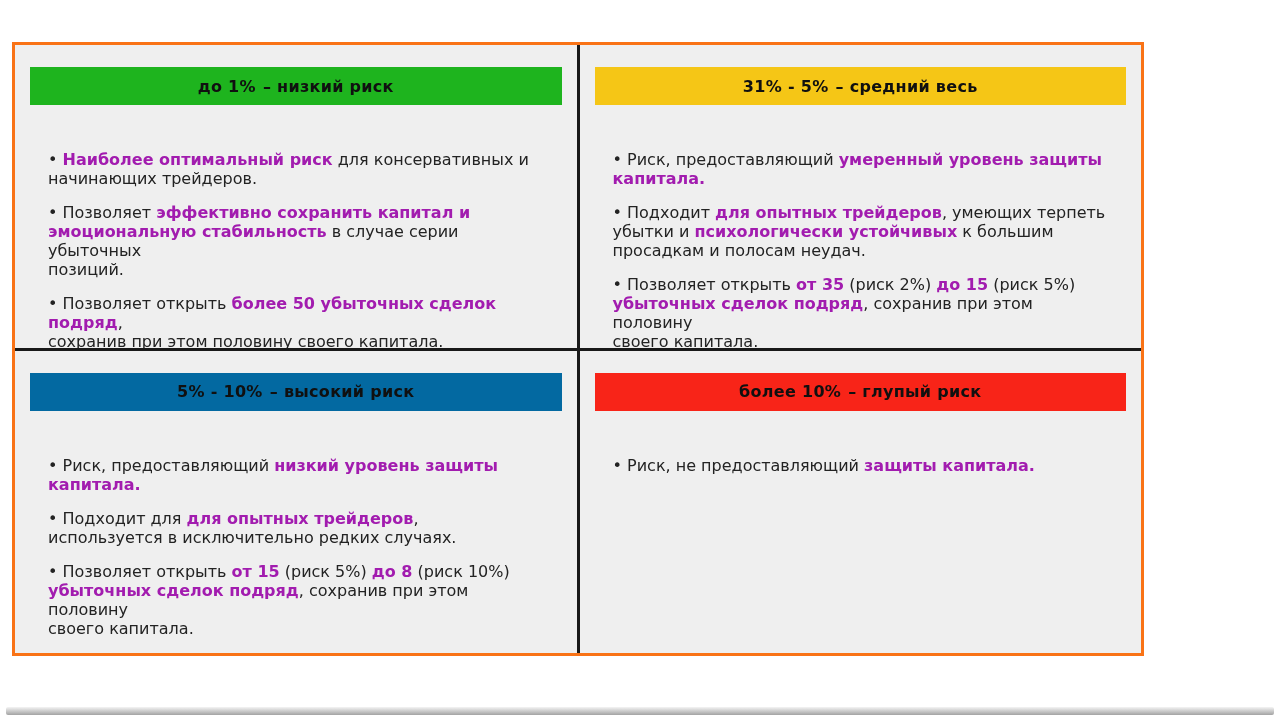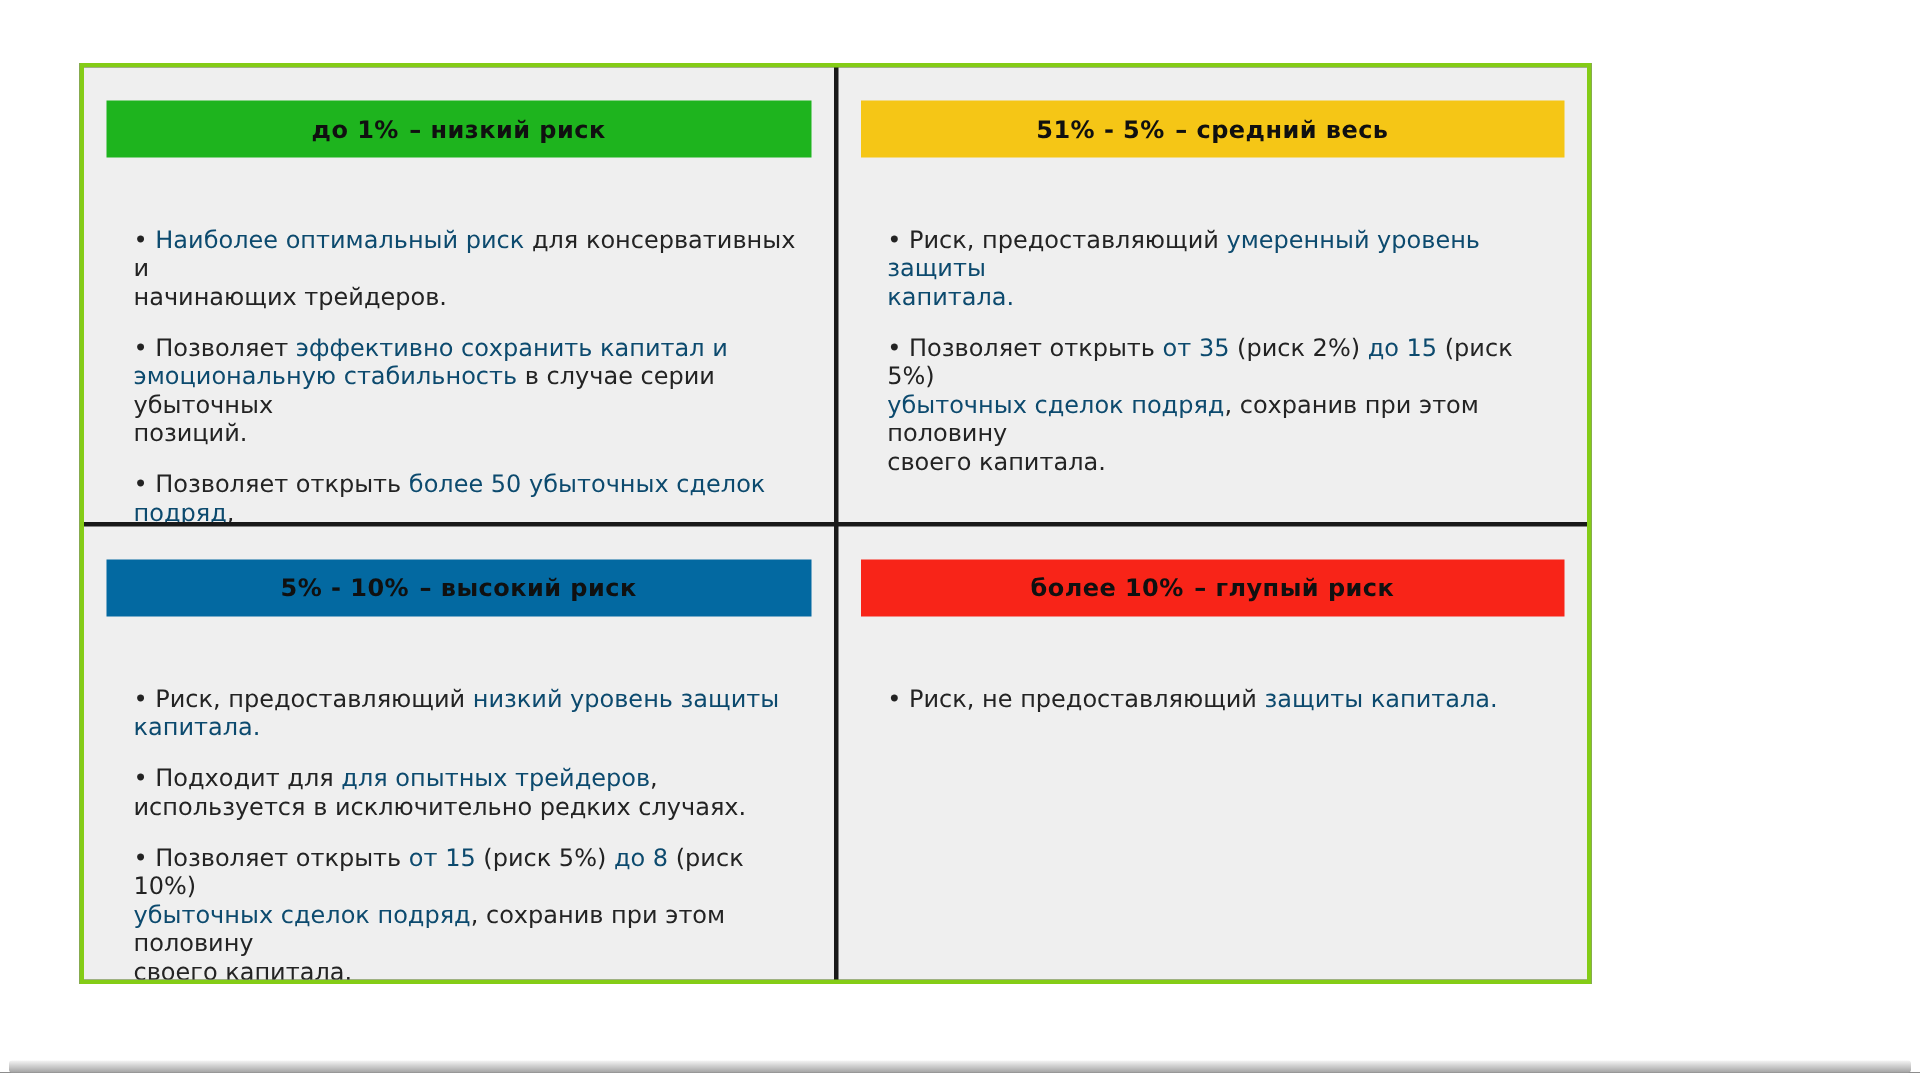--- a/index.html
+++ b/index.html
@@ -6,29 +6,28 @@
   body {
     width: 1280px; height: 715px;
     background: #ffffff;
     font-family: "DejaVu Sans", sans-serif;
     position: relative;
     overflow: hidden;
   }
   .grid {
     position: absolute;
     left: 12px; top: 42px;
-    width: 1008px; height: 614px;
+    width: 1132px; height: 614px;
     box-sizing: border-box;
-    border: 3px solid #84cc16;
+    border: 3px solid #f97316;
     background: #191919;
     display: grid;
     grid-template-columns: 1fr 1fr;
     grid-template-rows: 1fr 1fr;
     gap: 3px;
-    margin-left: 41px;
   }
   .cell {
     background: #efefef;
     padding: 22px 15px 0 15px;
     overflow: hidden;
   }
   .banner {
     height: 38px;
     margin-bottom: 45px;
     display: flex;
@@ -42,21 +41,21 @@
   .banner .range { font-weight: 800; }
   .banner .rest  { font-weight: 700; }
   .bullets {
     padding: 0 10px 0 18px;
     font-size: 16px;
     line-height: 19px;
     color: #232323;
     white-space: pre-line;
   }
   .bullet { margin: 0 0 15px 0; }
-  .bullet .b { font-weight: 400; color: #0c4a6e; }
+  .bullet .b { font-weight: 700; color: #a21caf; }
   .bottom-bar {
     position: absolute;
     left: 6px; right: 6px; bottom: 0;
     height: 8px;
     border-radius: 2px;
   }
 </style>
 </head>
 <body>
 
@@ -69,25 +68,27 @@
     </header>
     <div class="bullets"><p class="bullet"><span>• </span><span class="b">Наиболее оптимальный риск</span><span> для консервативных и
 начинающих трейдеров.</span></p><p class="bullet"><span>• </span><span>Позволяет </span><span class="b">эффективно сохранить капитал и
 эмоциональную стабильность</span><span> в случае серии убыточных
 позиций.</span></p><p class="bullet"><span>• </span><span>Позволяет открыть </span><span class="b">более 50 убыточных сделок подряд</span><span>,
 сохранив при этом половину своего капитала.</span></p></div>
   </section>
 
   <section class="cell">
     <header class="banner" style="background-color: rgb(245, 198, 22);">
-      <span class="range">51% - 5%</span>
+      <span class="range">31% - 5%</span>
       <span class="rest">– средний весь</span>
     </header>
     <div class="bullets"><p class="bullet"><span>• </span><span>Риск, предоставляющий </span><span class="b">умеренный уровень защиты
-капитала.</span></p><p class="bullet"><span>• </span><span>Позволяет открыть </span><span class="b">от 35</span><span> (риск 2%) </span><span class="b">до 15</span><span> (риск 5%)
+капитала.</span></p><p class="bullet"><span>• </span><span>Подходит </span><span class="b">для опытных трейдеров</span><span>, умеющих терпеть
+убытки и </span><span class="b">психологически устойчивых</span><span> к большим
+просадкам и полосам неудач.</span></p><p class="bullet"><span>• </span><span>Позволяет открыть </span><span class="b">от 35</span><span> (риск 2%) </span><span class="b">до 15</span><span> (риск 5%)
 </span><span class="b">убыточных сделок подряд</span><span>, сохранив при этом половину
 своего капитала.</span></p></div>
   </section>
 
   <section class="cell">
     <header class="banner" style="background-color: #0369a1;">
       <span class="range">5% - 10%</span>
       <span class="rest">– высокий риск</span>
     </header>
     <div class="bullets"><p class="bullet"><span>• </span><span>Риск, предоставляющий </span><span class="b">низкий уровень защиты

